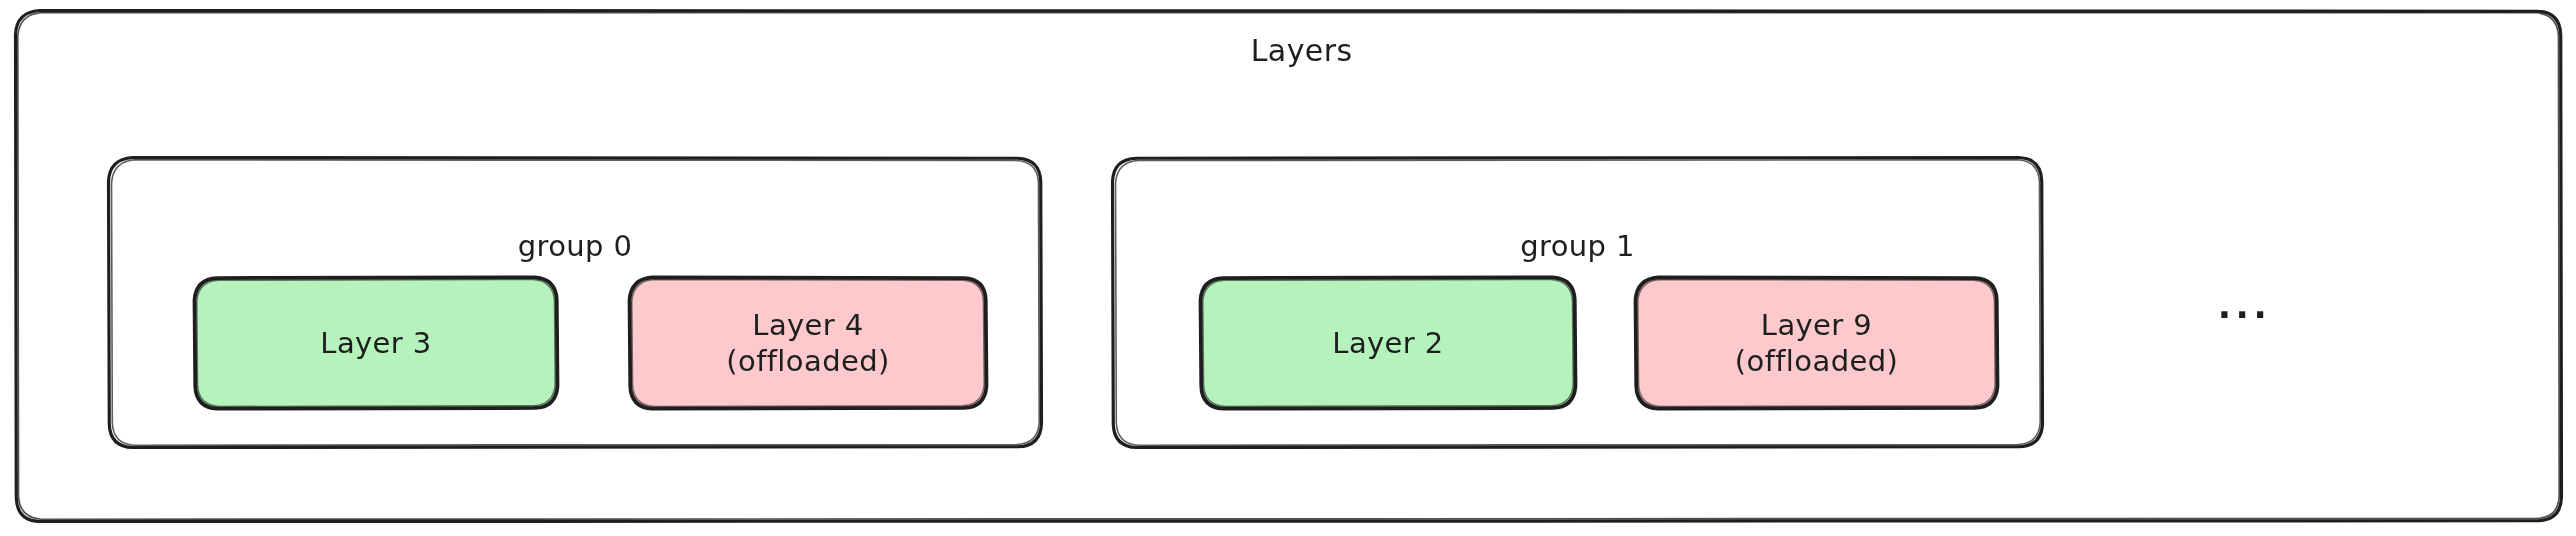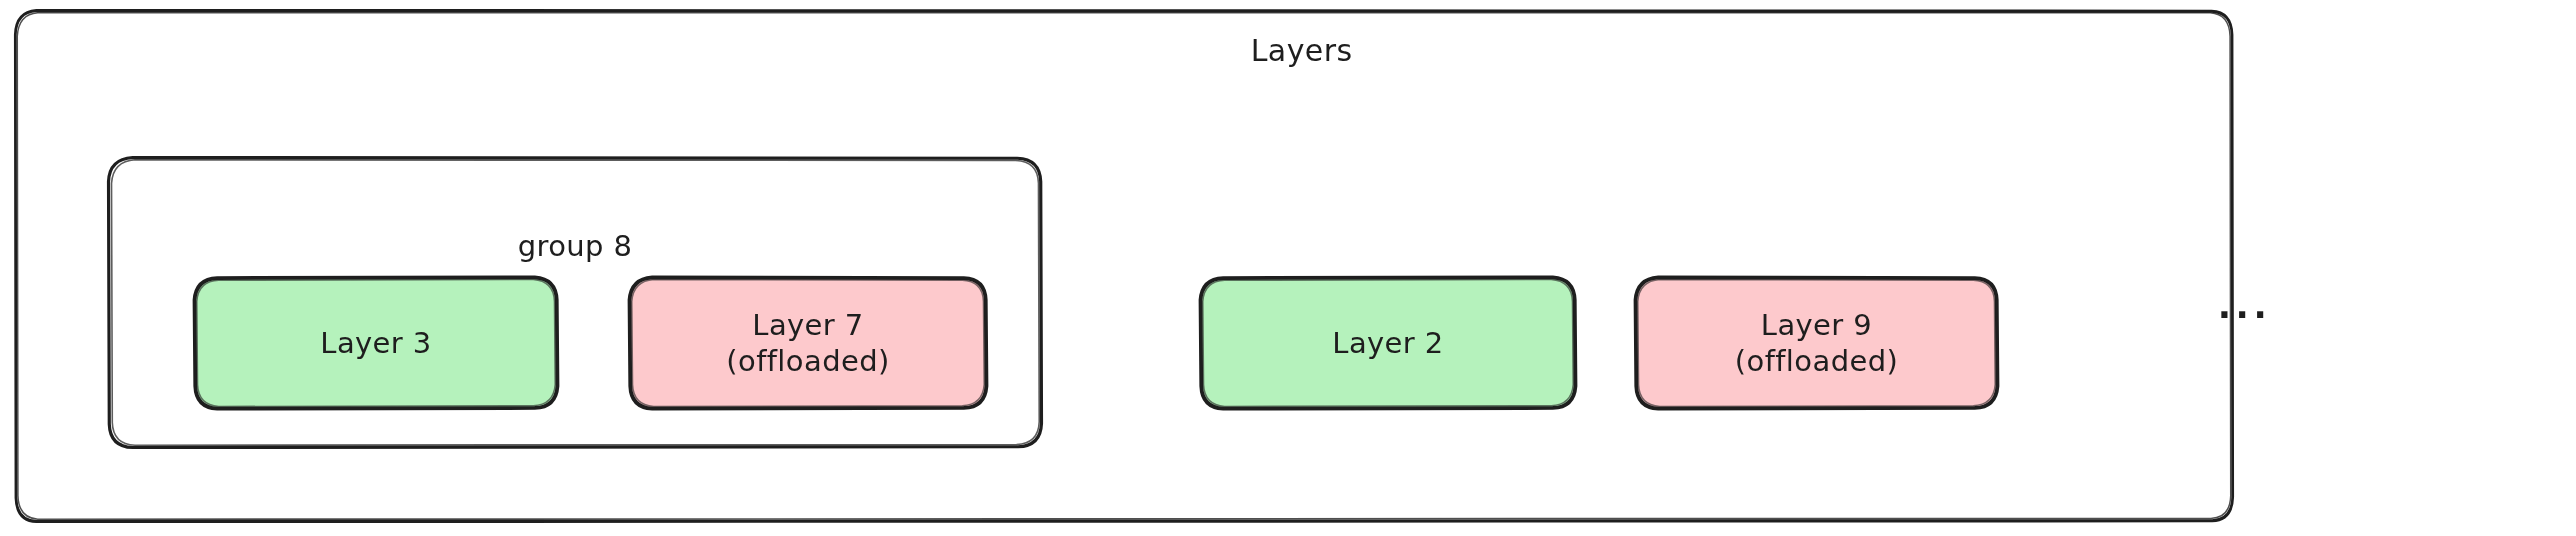--- a/index.html
+++ b/index.html
@@ -34,21 +34,21 @@
     width: 100%;
     height: 100%;
     overflow: visible;
     pointer-events: none;
   }
 
   
   #outer-container {
     left: 13.6px;
     top: 9px;
-    width: 2220px;
+    width: 2549px;
     height: 514px;
   }
 
   
   .group-frame { }
   #group-0 {
     left: 107px;
     top: 156px;
     width: 936px;
     height: 293px;
@@ -145,38 +145,45 @@
       <path d="M 36 5 L 3334 5 Q 3363 7 3364 36 L 3365 644 Q 3364 673 3335 674 L 36 675 Q 7 673 6 644 L 5 36 Q 7 7 36 5" fill="none" stroke="#1e1e1e" stroke-width="2.2" stroke-linecap="round" stroke-linejoin="round" opacity="0.78"></path>
     </svg>
     <div class="label" id="title-label">Layers</div>
   </div>
 
   <div class="sketch group-frame" id="group-0">
     <svg viewBox="0 0 1237 388" preserveAspectRatio="none">
       <path d="M 34 2 L 1203 3 Q 1233 4 1234 34 L 1235 354 Q 1234 384 1204 385 L 34 386 Q 4 385 3 355 L 2 34 Q 3 4 34 2 Z" fill="none" stroke="#1e1e1e" stroke-width="4.2" stroke-linecap="round" stroke-linejoin="round"></path>
       <path d="M 37 5 L 1201 6 Q 1230 7 1231 36 L 1232 352 Q 1231 381 1202 382 L 37 383 Q 8 382 7 353 L 6 36 Q 8 7 37 5" fill="none" stroke="#1e1e1e" stroke-width="2.1" stroke-linecap="round" stroke-linejoin="round" opacity="0.72"></path>
     </svg>
-    <div class="group-title">group 8</div>
-  </div>
-
+    <div class="group-title">group 0</div>
+  </div>
+
+  <div class="sketch group-frame" id="group-1">
+    <svg viewBox="0 0 1234 388" preserveAspectRatio="none">
+      <path d="M 34 3 L 1200 2 Q 1230 3 1231 33 L 1232 354 Q 1231 384 1201 385 L 34 386 Q 4 385 3 355 L 2 34 Q 3 4 34 3 Z" fill="none" stroke="#1e1e1e" stroke-width="4.2" stroke-linecap="round" stroke-linejoin="round"></path>
+      <path d="M 37 6 L 1198 5 Q 1227 6 1228 35 L 1229 352 Q 1228 381 1199 382 L 37 383 Q 8 382 7 353 L 6 36 Q 8 7 37 6" fill="none" stroke="#1e1e1e" stroke-width="2.1" stroke-linecap="round" stroke-linejoin="round" opacity="0.72"></path>
+    </svg>
+    <div class="group-title">group 1</div>
+  </div>
 
   <div class="sketch layer-chip" id="layer-0">
     <svg viewBox="0 0 484 180" preserveAspectRatio="none">
       <path d="M 32 4 L 452 3 Q 480 5 481 33 L 482 147 Q 480 175 452 176 L 32 177 Q 4 175 3 147 L 2 33 Q 4 5 32 4 Z" fill="#b5f2bc" stroke="#1e1e1e" stroke-width="5" stroke-linecap="round" stroke-linejoin="round"></path>
       <path d="M 34 7 L 450 6 Q 477 8 478 35 L 479 145 Q 477 172 450 173 L 34 174 Q 7 172 6 145 L 5 35 Q 7 8 34 7" fill="none" stroke="#1e1e1e" stroke-width="2" stroke-linecap="round" stroke-linejoin="round" opacity="0.6"></path>
     </svg>
     <div class="chip-text">Layer 3</div>
   </div>
 
   <div class="sketch layer-chip" id="layer-1">
     <svg viewBox="0 0 476 180" preserveAspectRatio="none">
       <path d="M 32 3 L 444 4 Q 472 5 473 33 L 474 147 Q 472 175 444 176 L 32 177 Q 4 175 3 147 L 2 33 Q 4 5 32 3 Z" fill="#fdc9cc" stroke="#1e1e1e" stroke-width="5" stroke-linecap="round" stroke-linejoin="round"></path>
       <path d="M 34 6 L 442 7 Q 469 8 470 35 L 471 145 Q 469 172 442 173 L 34 174 Q 7 172 6 145 L 5 35 Q 7 8 34 6" fill="none" stroke="#1e1e1e" stroke-width="2" stroke-linecap="round" stroke-linejoin="round" opacity="0.6"></path>
     </svg>
-    <div class="chip-text">Layer 7
+    <div class="chip-text">Layer 4
 (offloaded)</div>
   </div>
 
   <div class="sketch layer-chip" id="layer-2">
     <svg viewBox="0 0 500 180" preserveAspectRatio="none">
       <path d="M 32 4 L 468 3 Q 496 5 497 33 L 498 147 Q 496 175 468 176 L 32 177 Q 4 175 3 147 L 2 33 Q 4 5 32 4 Z" fill="#b5f2bc" stroke="#1e1e1e" stroke-width="5" stroke-linecap="round" stroke-linejoin="round"></path>
       <path d="M 34 7 L 466 6 Q 493 8 494 35 L 495 145 Q 493 172 466 173 L 34 174 Q 7 172 6 145 L 5 35 Q 7 8 34 7" fill="none" stroke="#1e1e1e" stroke-width="2" stroke-linecap="round" stroke-linejoin="round" opacity="0.6"></path>
     </svg>
     <div class="chip-text">Layer 2</div>
   </div>

